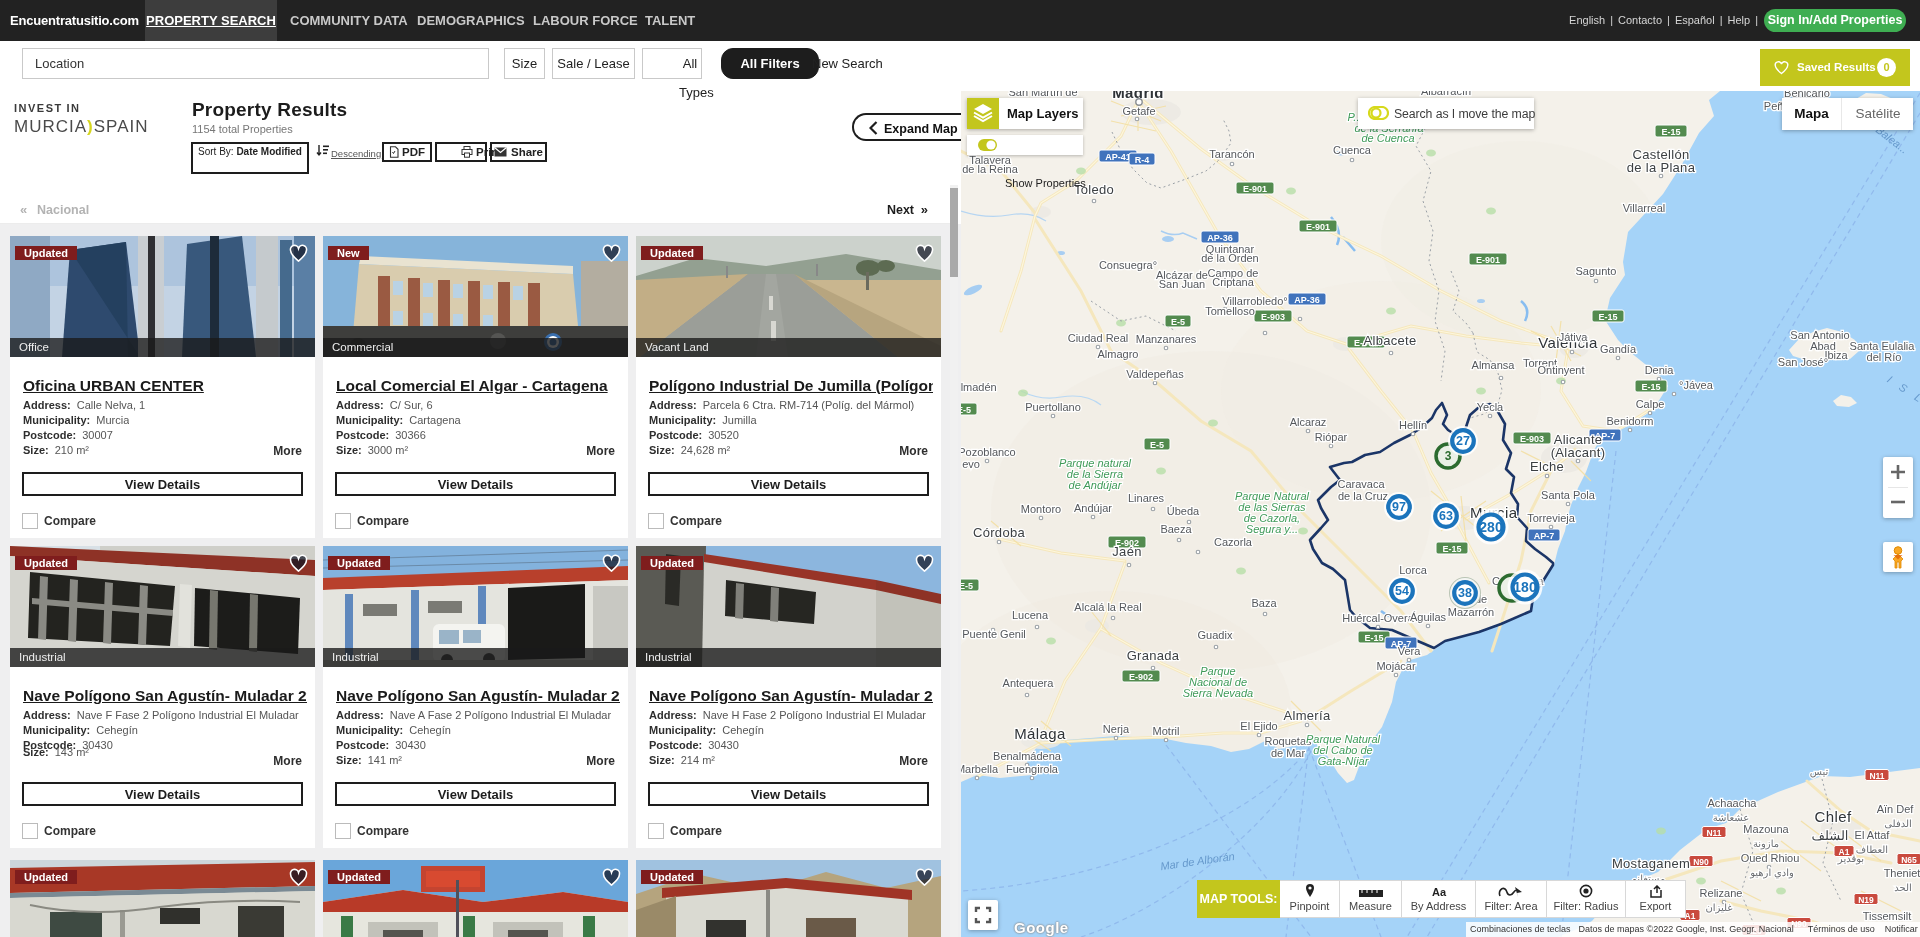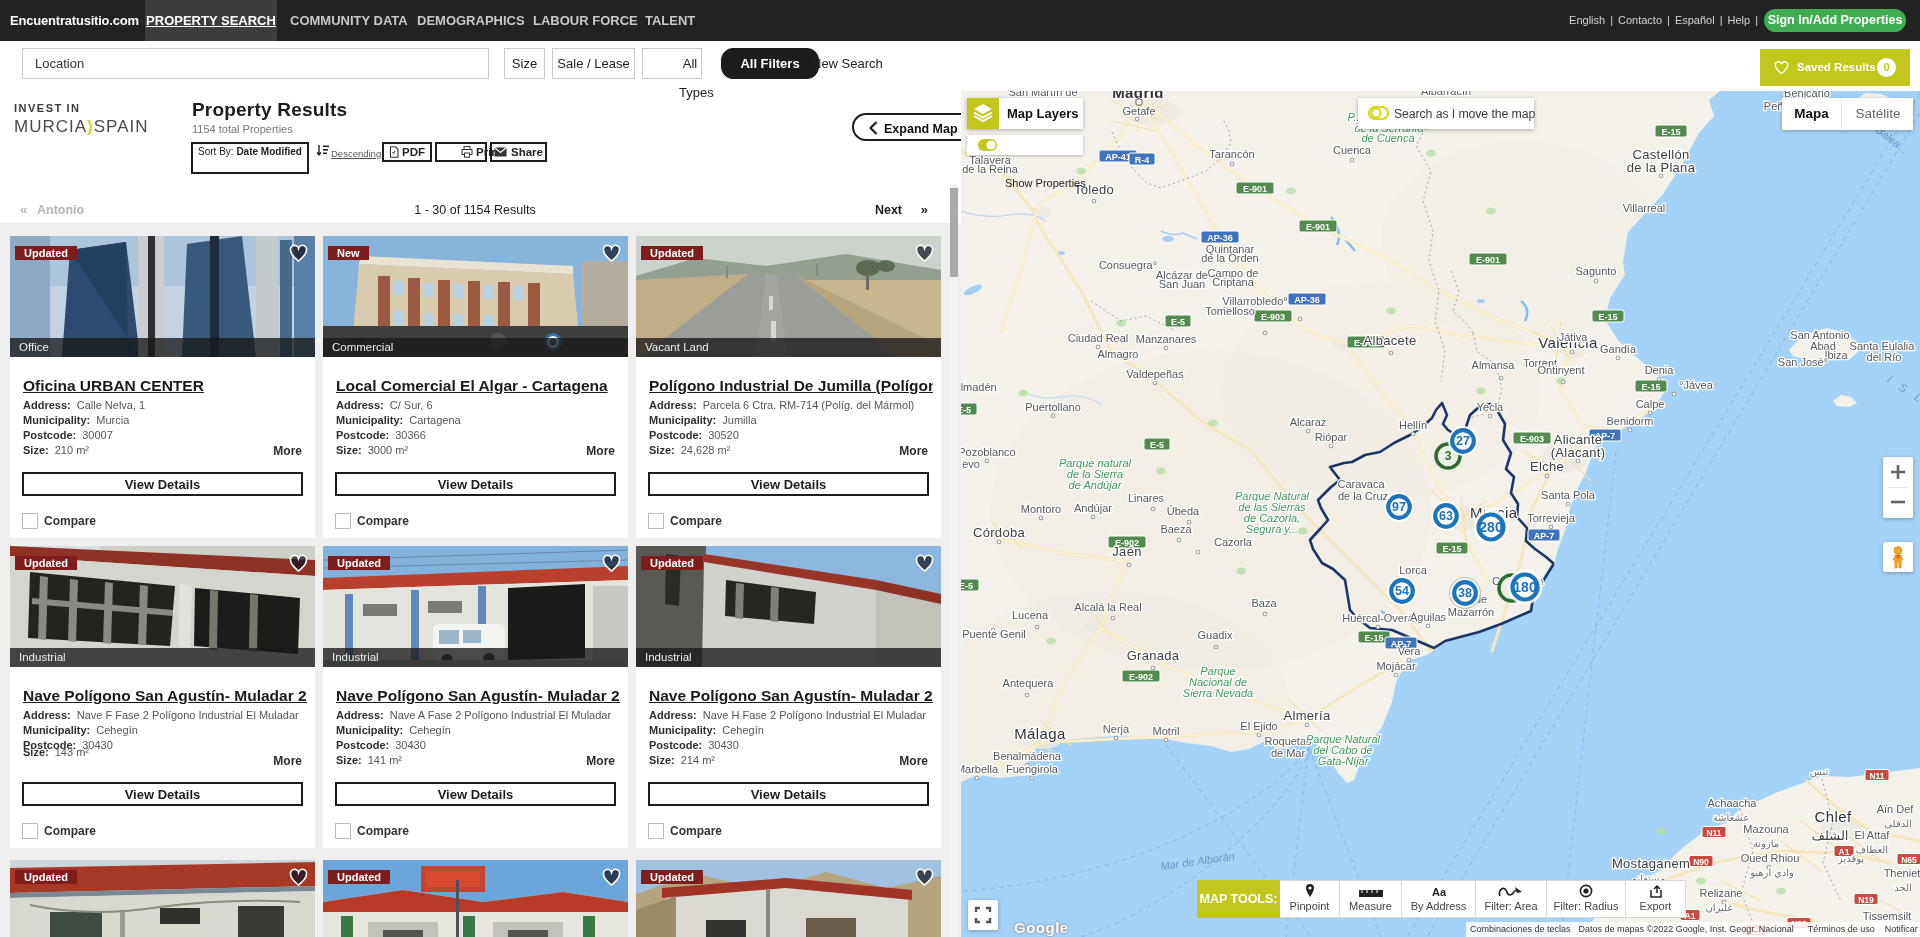--- a/index.html
+++ b/index.html
@@ -116,23 +116,22 @@
         <path d="M0.5 .5 L6.5 5.5 L12.5 .5" stroke="#fff" fill="none" stroke-width="1.2"></path>
       </svg>Share</div>
 <div style="position:absolute;left:852px;top:22px;width:109px;height:28px;border:2px solid #1d1d1d;border-right:none;border-radius:15px 0 0 15px;background:#fff;">
  <svg width="9" height="14" viewBox="0 0 9 14" style="position:absolute;left:15px;top:6px;">
         <path d="M7.5 1 L1.5 7 L7.5 13" stroke="#1d1d1d" stroke-width="2.2" fill="none"></path>
       </svg>
  <span style="position:absolute;left:30px;top:7px;font-size:12.5px;font-weight:bold;color:#111;white-space:nowrap;">Expand Map</span>
 </div>
 <div class="pagebar">
  <span style="position:absolute;left:20px;top:6px;color:#b3b3b3;font-size:13px;font-weight:bold;">«</span>
- <span style="position:absolute;left:37px;top:7px;color:#b3b3b3;font-size:12.5px;font-weight:bold;">Antonio</span>
- <span style="position:absolute;left:0;right:0;top:7px;text-align:center;font-size:12.5px;color:#222;">1 - 30 of 1154 Results</span>
- <span style="position:absolute;right:48px;top:7px;color:#1d1d1d;font-size:12.5px;font-weight:bold;">Next</span>
+ <span style="position:absolute;left:37px;top:7px;color:#b3b3b3;font-size:12.5px;font-weight:bold;">Nacional</span>
+ <span style="position:absolute;right:36px;top:7px;color:#1d1d1d;font-size:12.5px;font-weight:bold;">Next</span>
  <span style="position:absolute;right:22px;top:6px;color:#1d1d1d;font-size:13px;font-weight:bold;">»</span>
 </div>
 <div class="results"></div>
 <div class="card" style="left:10px;top:145px;">
       <div class="cimg"><svg width="305" height="121" viewBox="0 0 305 121">
           <rect width="305" height="121" fill="#c3d3e4"></rect>
           <rect x="0" y="0" width="305" height="50" fill="#adc4dd"></rect>
           <rect x="0" y="0" width="40" height="121" fill="#8fa9c4"></rect>
           <polygon points="52,121 60,14 116,6 130,121" fill="#2e4a6e"></polygon>
           <polygon points="60,14 116,6 118,121 130,121" fill="#24405f"></polygon>

